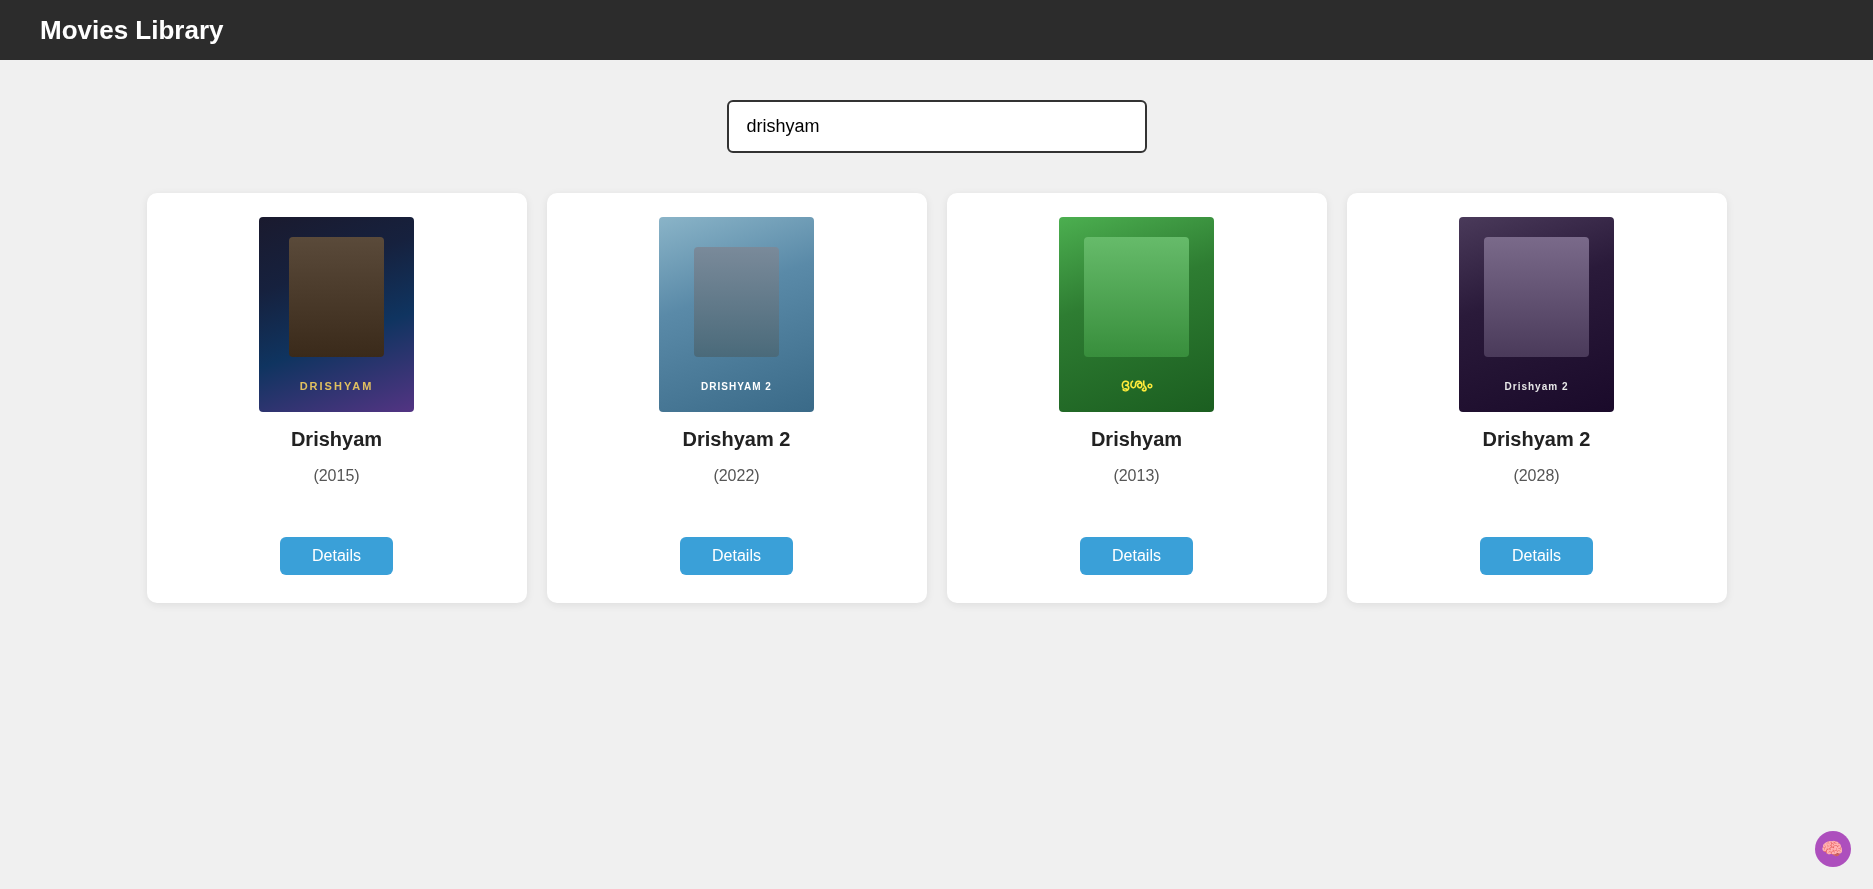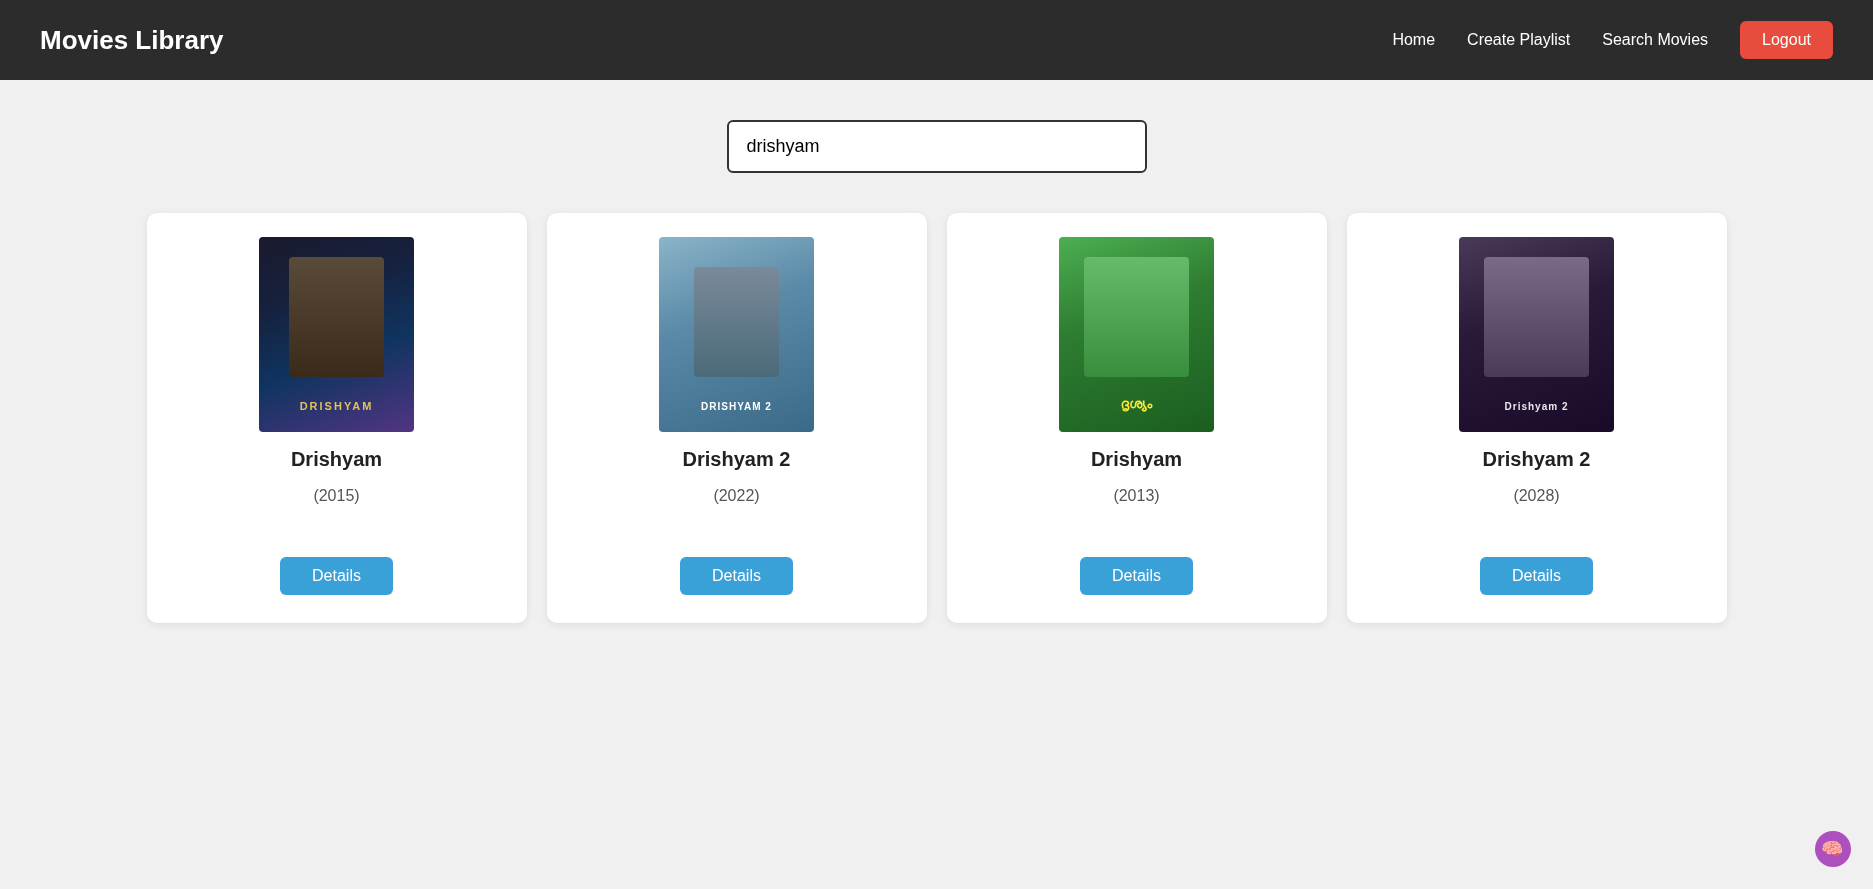--- a/index.html
+++ b/index.html
@@ -12,21 +12,21 @@
       font-family: Arial, sans-serif;
       background-color: #f0f0f0;
       min-height: 889px;
       width: 1873px;
     }
 
     
     .header {
       background-color: #2c2c2c;
       padding: 0 40px;
-      height: 80px;
+      height: 60px;
       display: flex;
       align-items: center;
       justify-content: space-between;
     }
 
     .header-title {
       color: #ffffff;
       font-size: 26px;
       font-weight: bold;
     }
@@ -254,26 +254,20 @@
       right: 20px;
       width: 40px;
       height: 40px;
     }
   </style>
 </head>
 <body>
 
 <header class="header">
   <div class="header-title">Movies Library</div>
-  <nav class="header-nav">
-    <a class="nav-link">Home</a>
-    <a class="nav-link">Create Playlist</a>
-    <a class="nav-link">Search Movies</a>
-    <button class="logout-btn">Logout</button>
-  </nav>
 </header>
 
 <main class="main-content">
 
   <div class="search-area">
     <input type="text" class="search-input" placeholder="Search for movies..." value="drishyam" style="">
   </div>
 
   <div class="movies-grid" id="movies-container">
   <div class="movie-card">

